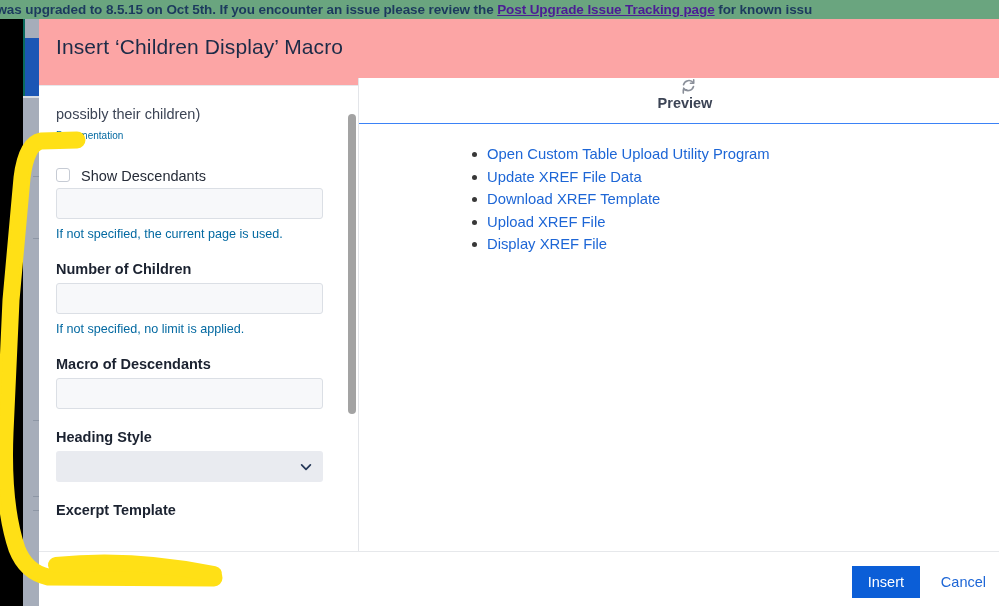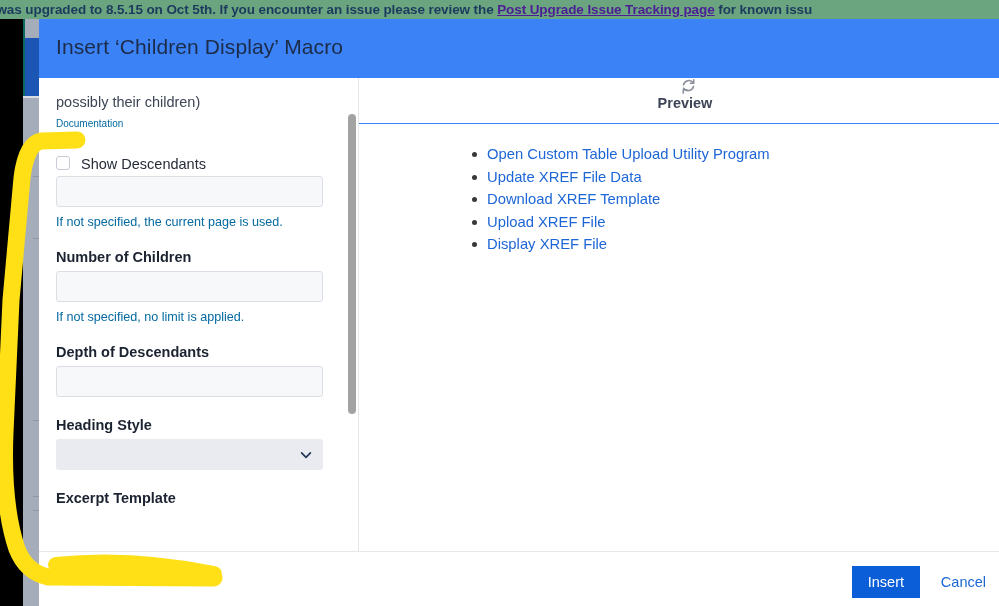--- a/index.html
+++ b/index.html
@@ -83,41 +83,41 @@
     left: 39px; top: 19px;
     width: 960px; height: 587px;
     background: #ffffff;
     overflow: hidden;
   }
 
   .dialog-header {
     position: absolute;
     left: 0; top: 0;
     width: 960px; height: 67px;
-    background: #3b82f6;
+    background: #fca5a5;
     border-bottom: 1px solid #e6e8eb;
   }
   .dialog-title {
     position: absolute;
     left: 17px; top: 16px;
     font-size: 21px;
     color: #1c2b47;
     letter-spacing: 0.1px;
   }
 
   .dialog-body {
     position: absolute;
     left: 0; top: 59px;
     width: 960px; height: 473px;
   }
 
   
   .form-col {
     position: absolute;
-    left: 0; top: 0;
+    left: 0; top: 12px;
     width: 319px; height: 473px;
     overflow: hidden;
     background: #ffffff;
   }
   .form-inner {
     position: absolute;
     left: 17px; top: 0px;
     width: 285px;
   }
   .para-tail {
@@ -372,21 +372,21 @@
             <span class="checkbox-label">Show Descendants</span>
           </div>
 
           <input class="text-input" type="text" value="" style="">
           <div class="hint">If not specified, the current page is used.</div>
 
           <div class="field-label">Number of Children</div>
           <input class="text-input" type="text" value="" style="">
           <div class="hint">If not specified, no limit is applied.</div>
 
-          <div class="field-label">Depth of Descendants</div>
+          <div class="field-label">Macro of Descendants</div>
           <input class="text-input" type="text" value="" style="">
 
           <div class="field-label">Heading Style</div>
           <div class="select-wrap">
             <select class="select-box">
               <option></option>
             </select>
             <svg class="select-chevron" viewBox="0 0 16 16">
               <path d="M3 5.6 L8 10.6 L13 5.6" fill="none" stroke="#253858" stroke-width="2" stroke-linecap="round" stroke-linejoin="round"></path>
             </svg>

